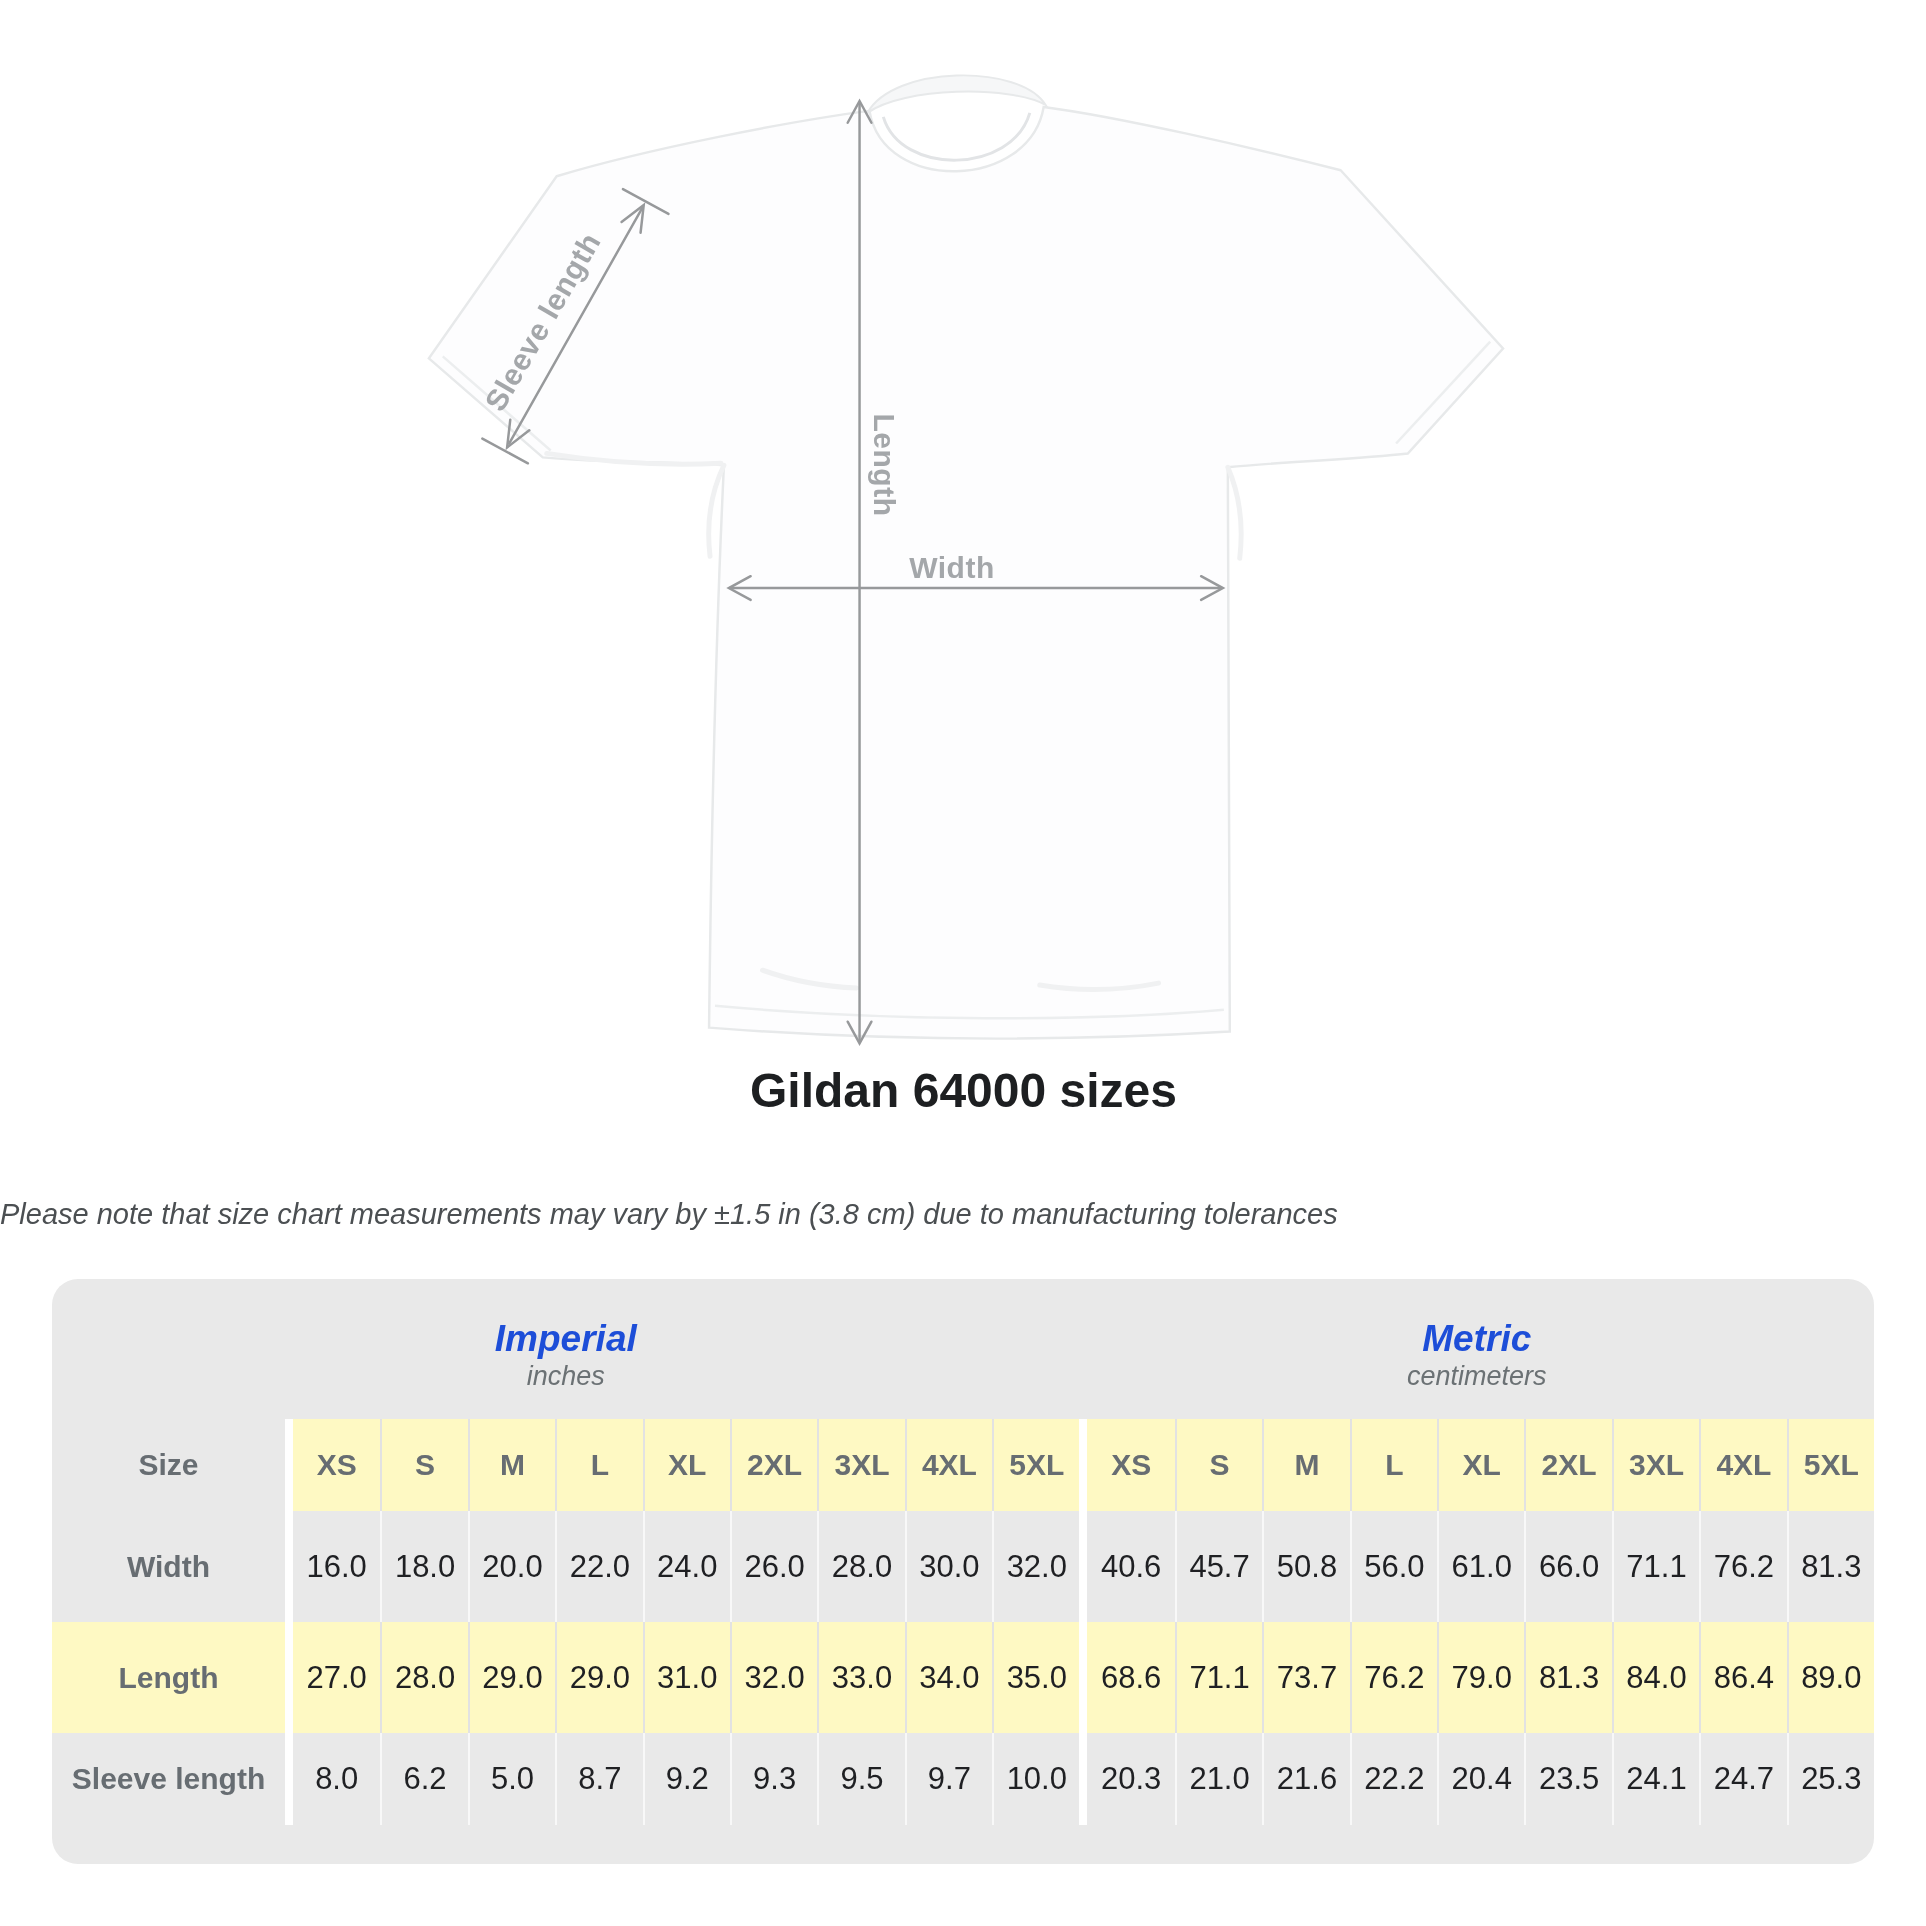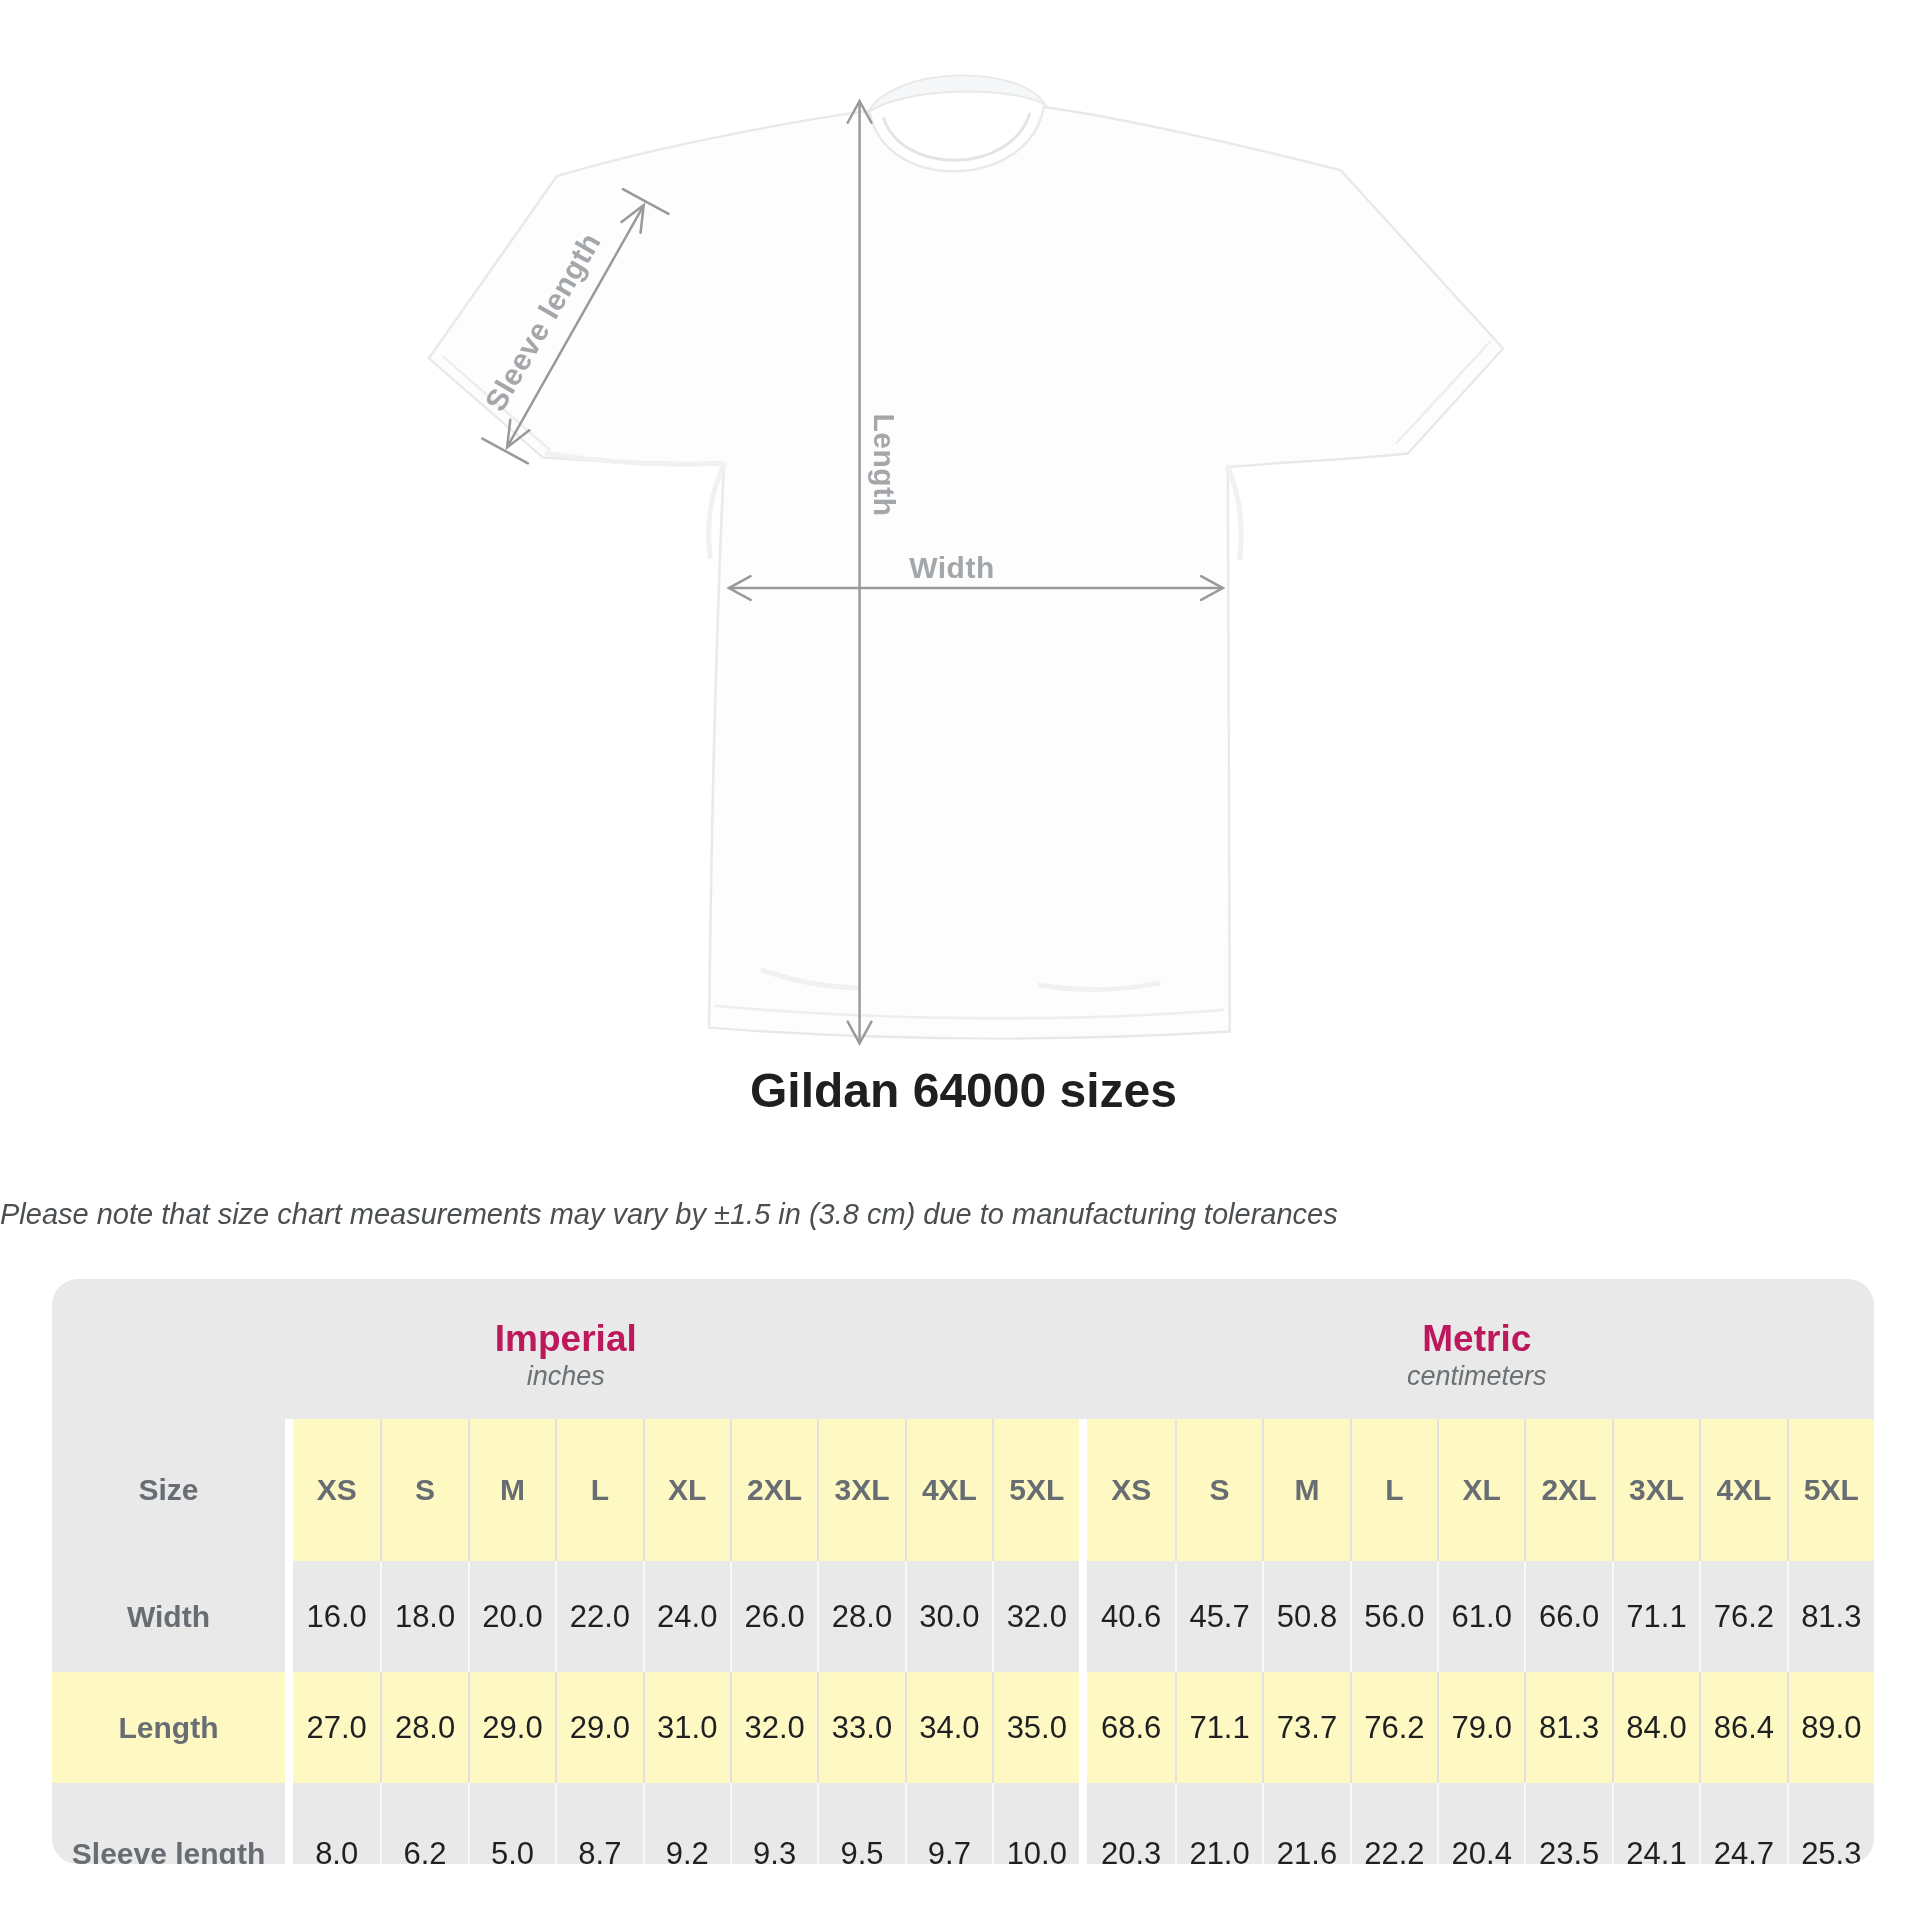--- a/index.html
+++ b/index.html
@@ -43,27 +43,27 @@
     border-radius:26px;
     overflow:hidden;
   }
   .group-row{display:flex;height:140px;}
   .group-cell{
     display:flex;flex-direction:column;justify-content:center;align-items:center;
     padding-top:12px;box-sizing:border-box;
   }
   .group-cell.imperial{width:56.4%;}
   .group-cell.metric{width:43.6%;}
-  .group-name{font-size:37px;font-weight:bold;color:#be185d;}
+  .group-name{font-size:37px;font-weight:bold;font-style:italic;color:#1d4ed8;}
   .group-unit{font-size:27px;font-style:italic;color:#6b7174;margin-top:1px;}
   .row{
     display:grid;
     grid-template-columns:233px 8px repeat(9,1fr) 8px repeat(9,1fr);
   }
-  .row.h113{height:142px;}
+  .row.h113{height:92px;}
   .row.h112{height:111px;}
   .c{
     display:flex;align-items:center;justify-content:center;
     font-size:31px;color:#1f2023;
     border-left:2px solid var(--sep);
     overflow:hidden;
   }
   .c.lbl{border-left:none;font-weight:bold;font-size:30px;color:#676d72;}
   .c.gs{border-left:none;}
   .gap{background:#ffffff;}

